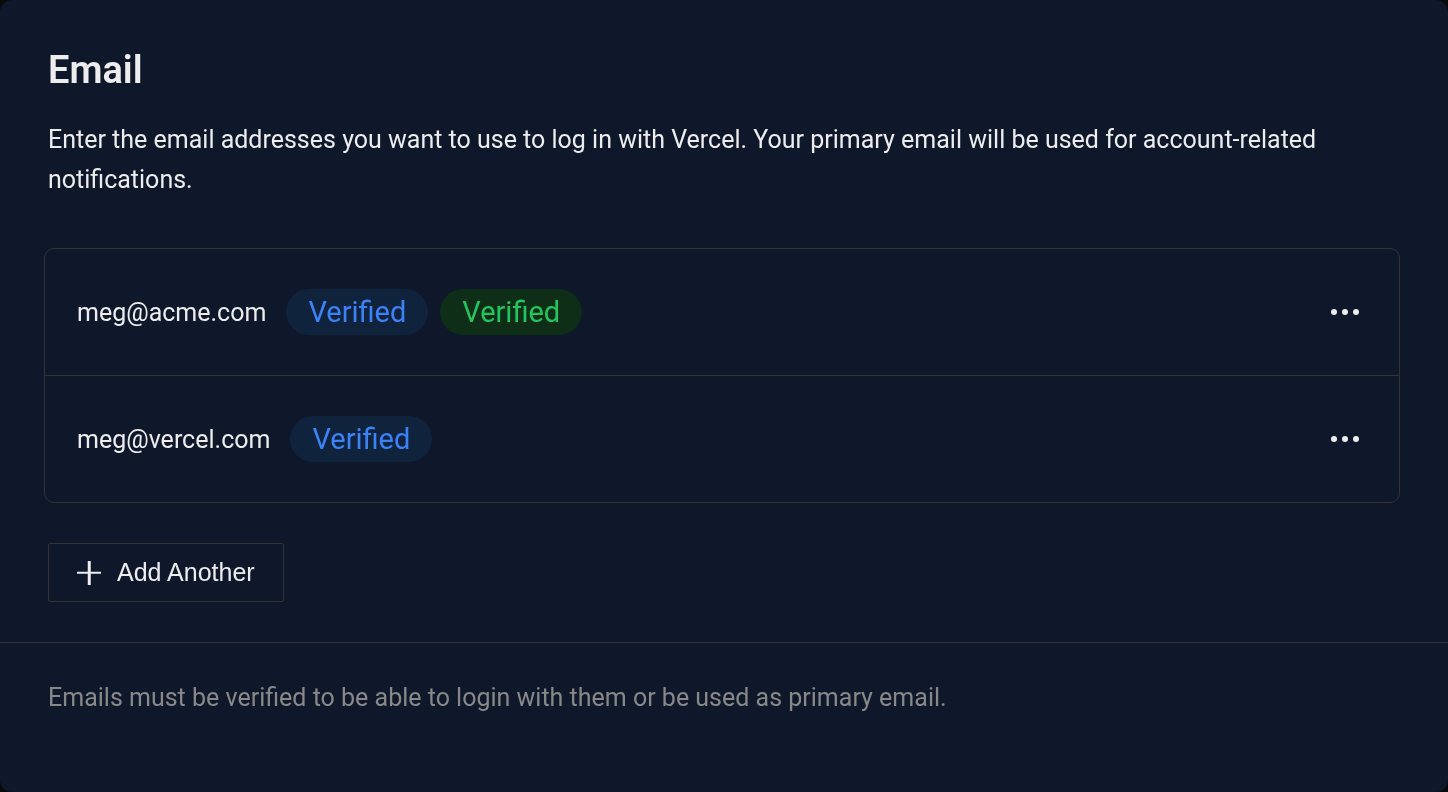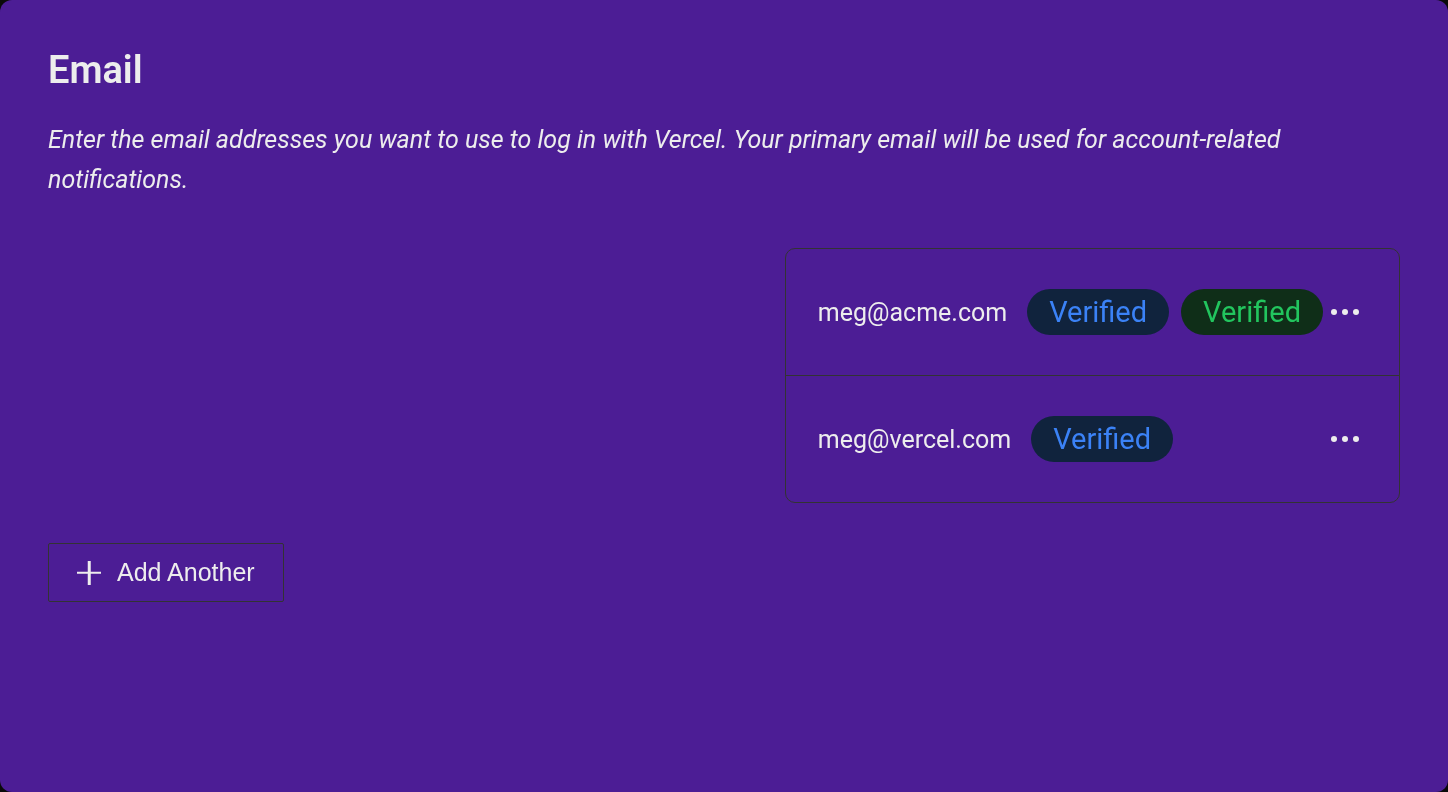--- a/index.html
+++ b/index.html
@@ -12,48 +12,46 @@
       width: 1448px;
       height: 792px;
       background: #0a0a0a;
       font-family: -apple-system, BlinkMacSystemFont, "Segoe UI", Roboto, sans-serif;
       color: #ededed;
     }
     
     .card {
       width: 100%;
       height: 100%;
-      background: #4c1d95;
+      background: #0f172a;
       border-radius: 12px;
       display: flex;
       flex-direction: column;
-      align-items: flex-end;
     }
     
     .card-header {
       padding: 48px 48px 0 48px;
     }
     
     .card-title {
       font-size: 38px;
       font-weight: 600;
       color: #ededed;
       margin-bottom: 28px;
     }
     
     .card-description {
       font-size: 25px;
       color: #ededed;
       line-height: 1.6;
       font-weight: 400;
-      font-style: italic;
     }
     
     .email-list {
-      margin: 48px 48px 0 72px;
+      margin: 48px 48px 0 44px;
       border: 1px solid #333333;
       border-radius: 10px;
       overflow: hidden;
     }
     
     .email-row {
       display: flex;
       align-items: center;
       padding: 40px 32px;
       border-bottom: 1px solid #333333;
@@ -209,13 +207,16 @@
         </span>
       </button>
     </div>
   </div>
 
   <button class="add-button">
     <span class="plus-icon"></span>
     <span>Add Another</span>
   </button>
 
+  <div class="card-footer">
+    <p class="footer-text">Emails must be verified to be able to login with them or be used as primary email.</p>
+  </div>
 </div>
 
 </body></html>

